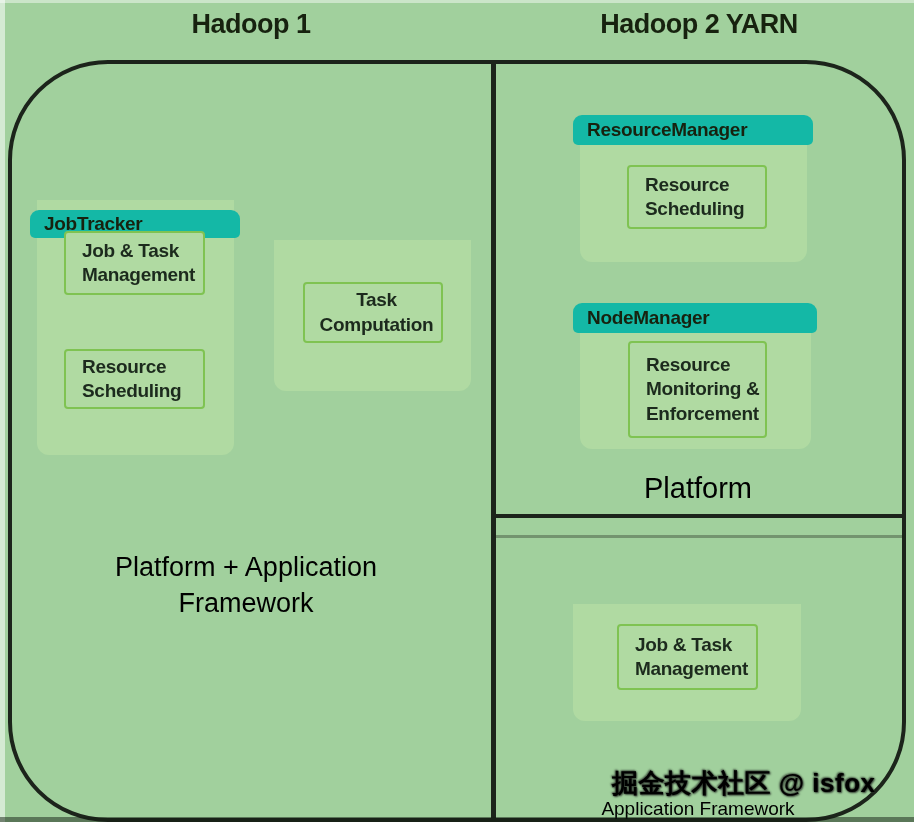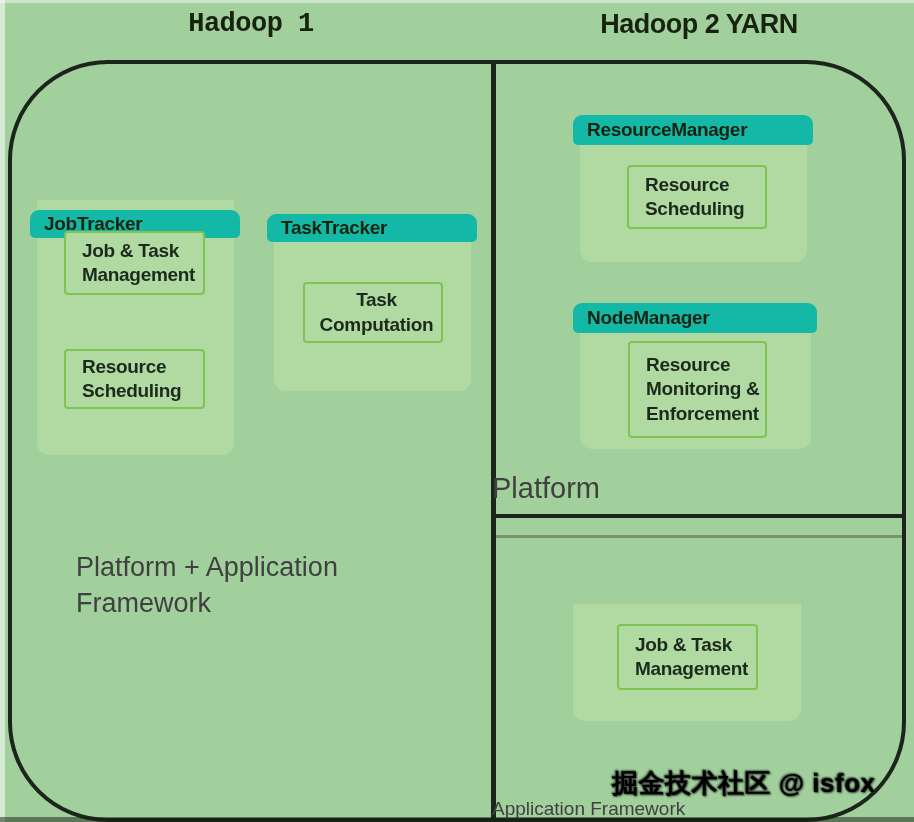--- a/index.html
+++ b/index.html
@@ -10,21 +10,21 @@
     background: #a1d09d;
     font-family: "Liberation Sans", sans-serif;
     overflow: hidden;
   }
   
   .col-title {
     position: absolute; top: 6px; height: 36px;
     font-size: 27px; font-weight: bold; letter-spacing: -0.5px;
     color: #17220f; text-align: center; line-height: 36px;
   }
-  .col-title.left  { left: 10px;  width: 482px; font-family: Liberation Mono, monospace; }
+  .col-title.left  { left: 10px;  width: 482px; }
   .col-title.right { left: 492px; width: 414px; }
 
   
   .main-frame {
     position: absolute; left: 8px; top: 60px; width: 898px; height: 762px;
     border: 4px solid #1c241b; border-radius: 100px;
     background: transparent;
   }
   .v-divider {
     position: absolute; left: 491px; top: 62px; width: 5px; height: 756px;
@@ -100,21 +100,21 @@
   .i-nm1 { left: 55px; top: 38px; width: 139px; height: 97px; }
 
   
   .c-appmaster { left: 566px; top: 577px; width: 241px; height: 144px; }
   .c-appmaster .hdr { height: 29px; }
   .c-appmaster .bdy { top: 27px; }
   .i-am1 { left: 51px; top: 47px; width: 141px; height: 66px; }
 
   
   .caption {
-    position: absolute; color: #404040; 
+    position: absolute; color: #000000; text-align: center;
     font-size: 27px; font-weight: normal; line-height: 1.35;
   }
   .cap-left     { left: 76px;  top: 549px; width: 340px; }
   .cap-platform { left: 492px; top: 469px; width: 412px; font-size: 29px; }
   .cap-appfw    { left: 492px; top: 796px; width: 412px; font-size: 19px; }
 
   
   .watermark {
     position: absolute; left: 612px; top: 766px; width: 300px;
     font-size: 26px; font-weight: bold; color: #000000;
@@ -141,21 +141,20 @@
   <div class="bdy"></div>
   <div class="hdr">JobTracker</div>
   <div class="inner i-jt1">Job &amp; Task
 Management</div>
   <div class="inner i-jt2">Resource
 Scheduling</div>
 </div>
 
 <div class="component c-tasktracker">
   <div class="bdy"></div>
-  <div class="hdr">TaskTracker</div>
   <div class="inner i-tt1 centered">Task
 Computation</div>
 </div>
 
 <div class="caption cap-left">Platform + Application Framework</div>
 
 <div class="component c-resourcemanager">
   <div class="bdy"></div>
   <div class="hdr">ResourceManager</div>
   <div class="inner i-rm1">Resource

